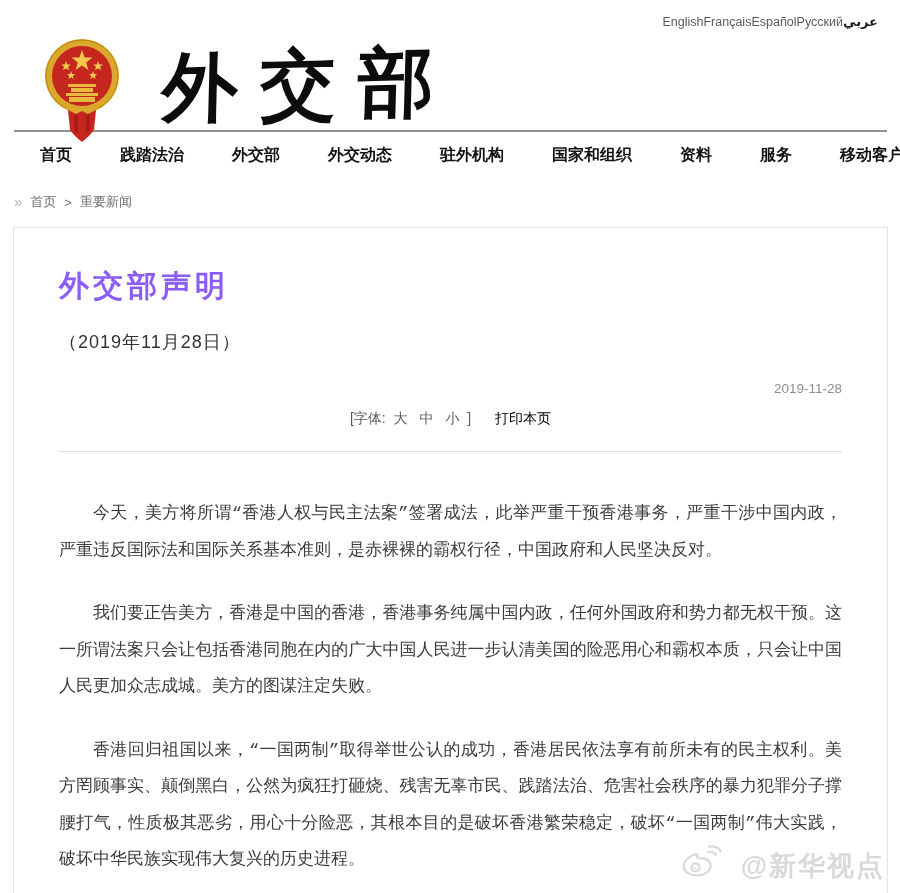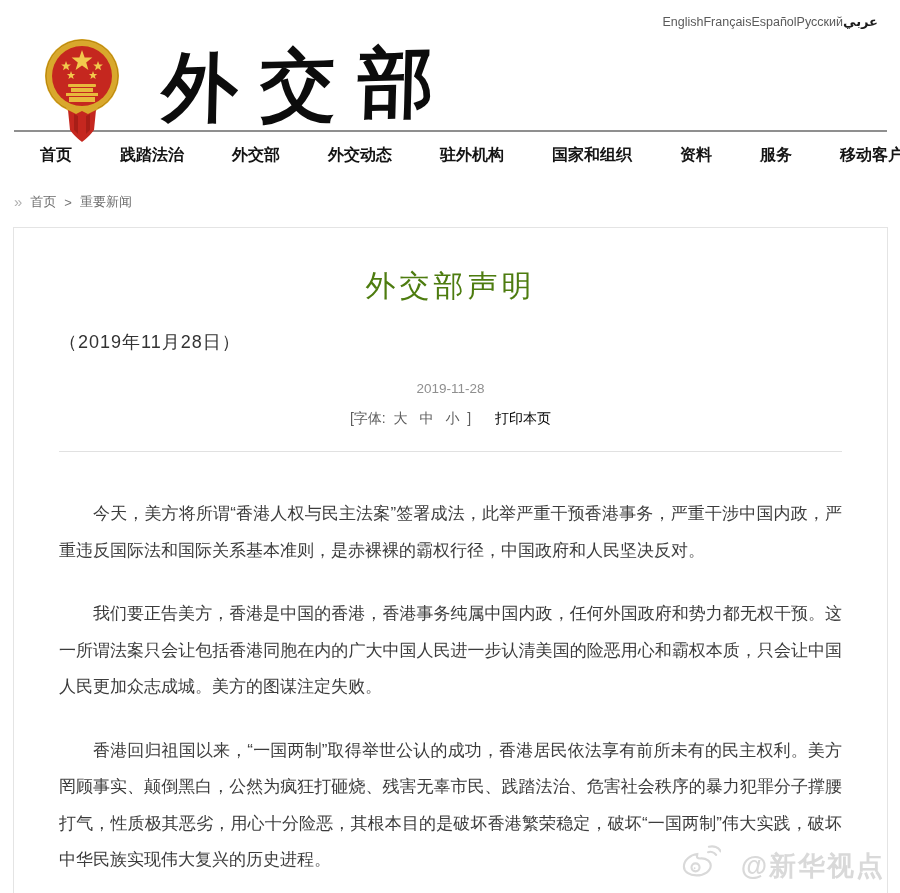--- a/index.html
+++ b/index.html
@@ -59,43 +59,43 @@
 
   
   .content-box {
     margin:16px 12px 0 13px;
     border:1px solid #e4e4e4;
     background:#ffffff;
     padding:38px 45px 60px 45px;
     height:1000px;
   }
   .article-title {
-    text-align:center;
-    font-size:30px; font-weight:400; color:#4d7c0f;
+    text-align:left;
+    font-size:30px; font-weight:700; color:#8b5cf6;
     letter-spacing:4px;
   }
   .article-subtitle {
     margin-top:23px;
     font-size:18px; color:#333333; letter-spacing:1px;
   }
   .article-date {
-    text-align:center; margin-top:27px;
+    text-align:right; margin-top:27px;
     font-size:13.5px; color:#8f8f8f;
   }
   .article-tools {
     text-align:center; margin-top:14px;
     font-size:14px; color:#5c5c5c;
   }
   .article-tools .fs-opt { cursor:pointer; margin:0 4px; color:#5c5c5c; }
   .article-tools .print-link { margin-left:20px; cursor:pointer; color:#000000; }
   .title-rule {
     border:none; border-top:1px solid #e1e1e1;
     margin:23px 0 0 0;
   }
-  .article-body { margin-top:44px; }
+  .article-body { margin-top:44px;font-family:Liberation Mono, monospace; }
   .article-body p {
     font-size:17px; line-height:36.5px; color:#3c3c3c;
     text-indent:2em; text-align:justify;
     margin-bottom:27px;
   }
 
   
   .watermark {
     position:absolute; top:845px; right:15px;
     display:flex; align-items:center; gap:20px;

